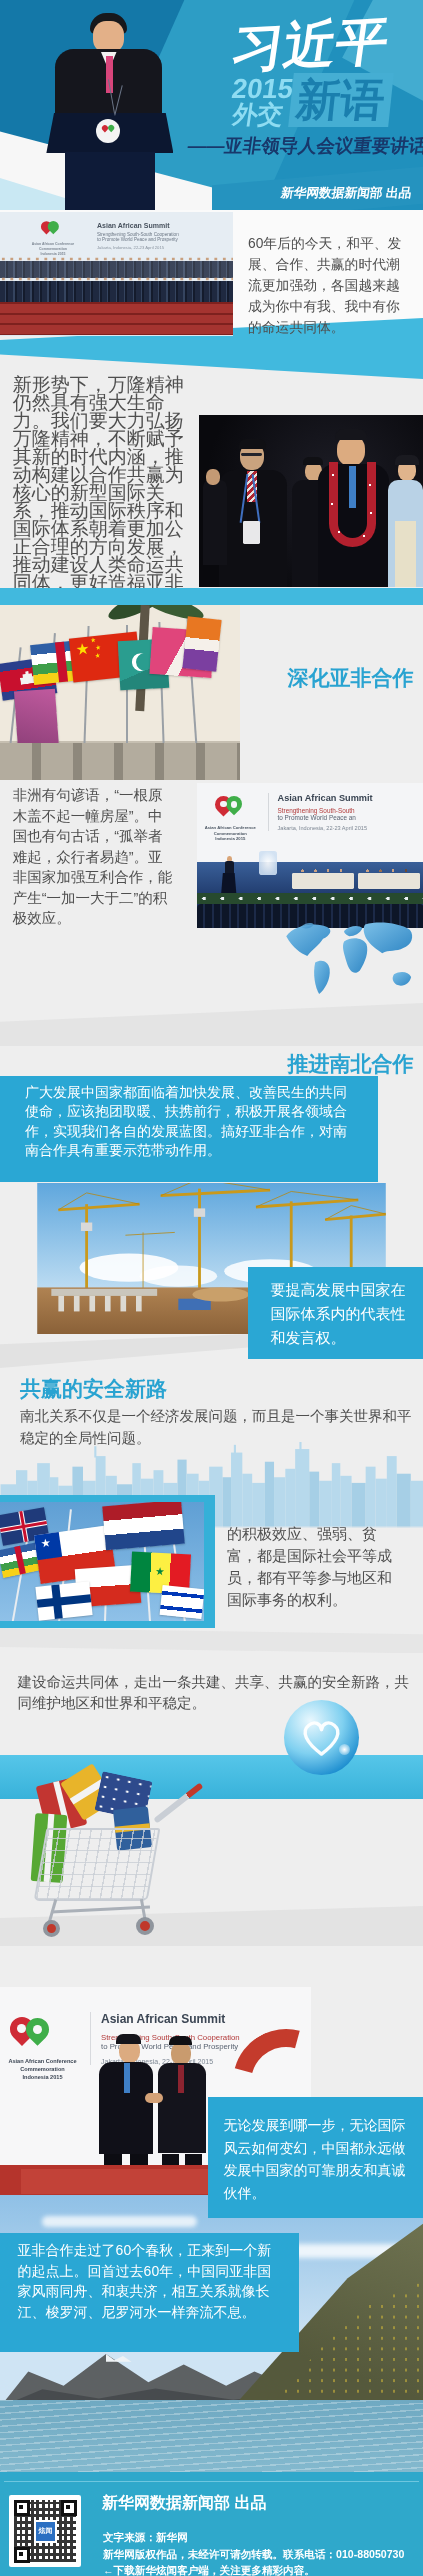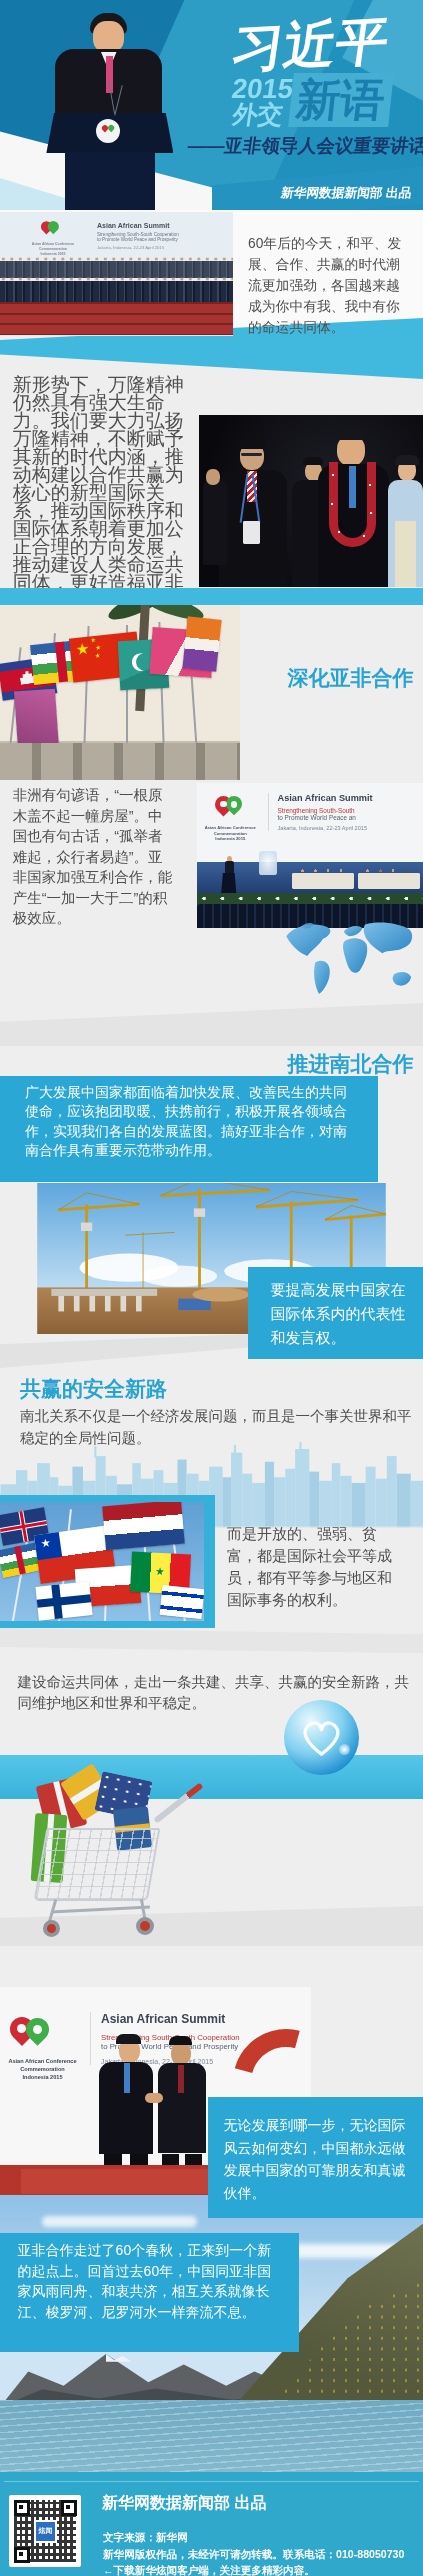--- a/index.html
+++ b/index.html
@@ -400,21 +400,21 @@
     <div class="abs flagp" style="left:131px;top:51px;width:59px;height:40px;background:linear-gradient(90deg,#00853f 0 33%,#fdef42 33% 66%,#e31b23 66%);transform:rotate(3deg);">
       <div class="abs" style="left:24px;top:12.7px;color:#00853f;font-size:10.6px;line-height:10.6px;">★</div>
     </div>
     <div class="abs flagp" style="left:37px;top:82px;width:54px;height:34px;background:#ffffff;transform:rotate(-6deg);">
       <div class="abs" style="left:0;top:12.7px;width:54px;height:8.5px;background:#003580;"></div>
       <div class="abs" style="left:15.5px;top:0;width:8.5px;height:34px;background:#003580;"></div>
     </div>
     <div class="abs flagp" style="left:161px;top:85px;width:42px;height:30px;background:linear-gradient(180deg,#ffffff 0 20%,#0038b8 20% 32%,#ffffff 32% 68%,#0038b8 68% 80%,#ffffff 80%);transform:rotate(6deg);"></div>
   </div>
 
-  <div class="abs body-text" style="left:227px;top:1523px;width:167px;font-size:15px;line-height:22px;">而是开放的、强弱、贫富，都是国际社会平等成员，都有平等参与地区和国际事务的权利。</div>
+  <div class="abs body-text" style="left:227px;top:1523px;width:167px;font-size:15px;line-height:22px;">的积极效应、强弱、贫富，都是国际社会平等成员，都有平等参与地区和国际事务的权利。</div>
 
   <div class="abs" style="left:0;top:1628px;width:424px;height:25.4px;background:#e6e6e6;clip-path:polygon(0 0,100% 25%,100% 100%,0 75%);"></div>
 
   <div class="abs body-text" style="left:17.6px;top:1672px;width:395px;font-size:14.5px;line-height:21px;">建设命运共同体，走出一条共建、共享、共赢的安全新路，共同维护地区和世界和平稳定。</div>
 
   <div class="abs" style="left:0;top:1755px;width:424px;height:44px;background:linear-gradient(180deg,#56c6e9,#38b2da);"></div>
 
   <div class="abs" style="left:284px;top:1700px;width:75px;height:75px;border-radius:50%;background:radial-gradient(circle at 35% 28%,#eaf8fe,#7fd0f0 45%,#1f8fd0 78%,#1477b5);z-index:3;">
     <svg class="abs" style="left:12.7px;top:14px;" width="49" height="45" viewBox="0 0 100 92">
       <path d="M50,82 C18,58 8,36 24,23 C36,13 48,20 50,32 C52,20 64,13 76,23 C92,36 82,58 50,82 Z" fill="none" stroke="#ffffff" stroke-width="7" stroke-linejoin="round" opacity="0.95"></path>

